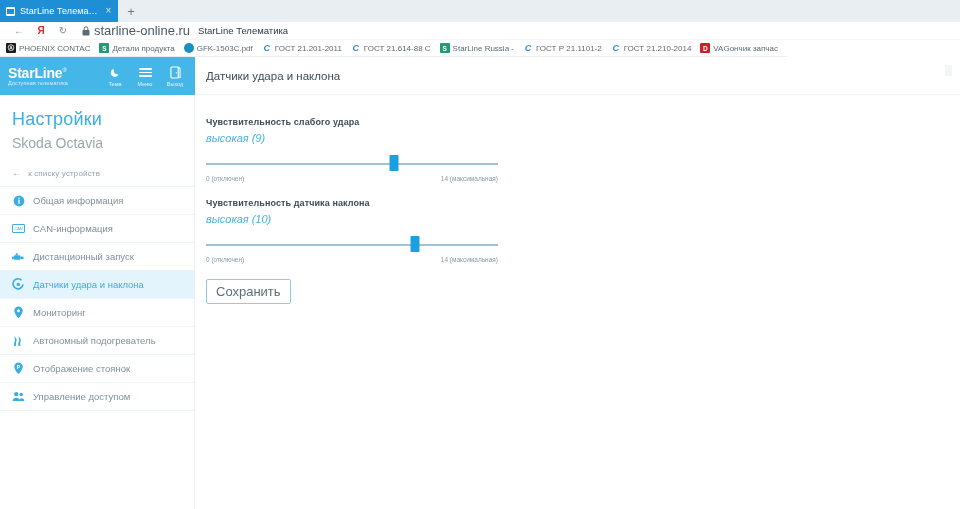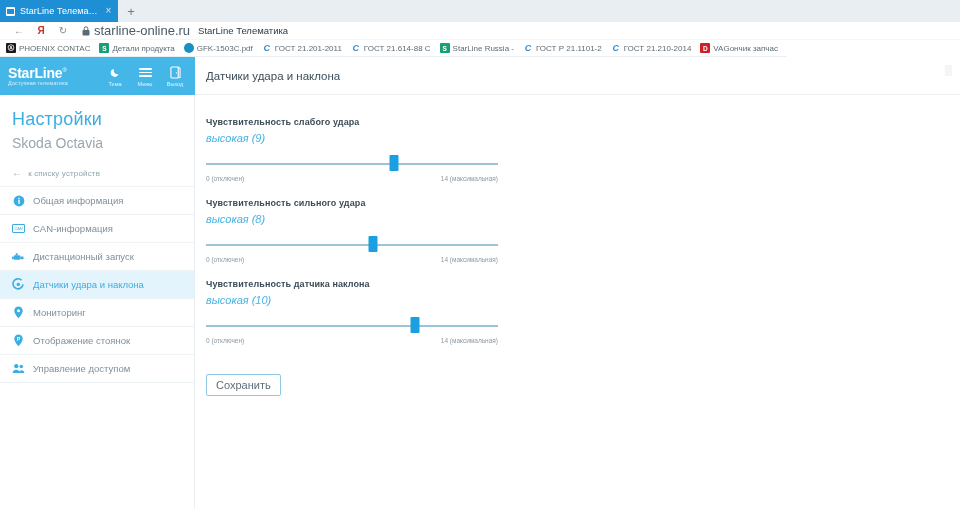--- a/index.html
+++ b/index.html
@@ -208,27 +208,26 @@
     position:absolute; top:0; width:9px; height:16px;
     background:#1a9fe0; border-radius:1px;
     transform:translateX(-4.5px);
   }
   .slider-scale {
     display:flex; justify-content:space-between; width:292px;
     font-size:6.5px; color:#8d9aa3;
   }
 
   .save-btn {
-    margin-top:14px;
     display:inline-block;
     padding:4px 9px;
     border:1px solid #8fc9e6;
     background:#ffffff;
     color:#5e6e79;
-    font-size:11px;
+    font-size:13px;
     border-radius:2px;
     cursor:pointer;
   }
 </style>
 </head>
 <body>
 
 <div id="app">
 
   <div class="browser-tabstrip">
@@ -386,20 +385,29 @@
       <div class="nav-item">
         <span class="nav-ico">
           <svg width="11" height="13" viewBox="0 0 11 13">
               <path d="M5.5.6a4.2 4.2 0 0 0-4.2 4.2c0 3.1 4.2 7.5 4.2 7.5s4.2-4.4 4.2-7.5A4.2 4.2 0 0 0 5.5.6z" fill="#3aaee3"></path>
               <circle cx="5.5" cy="4.7" r="1.5" fill="#fff"></circle>
             </svg>
         </span>
         <span>Мониторинг</span>
       </div>
 
+      <div class="nav-item">
+        <span class="nav-ico">
+          <svg width="13" height="12" viewBox="0 0 13 12">
+              <path d="M2.6 11c-1.6-2.4.4-3.6.4-6C3 2.6 2 1.4 2 1.4s3.2 1.4 2.6 4.2C4.1 8 3.5 9.2 4.3 11z" fill="#3aaee3"></path>
+              <path d="M6.8 11c-1.6-2.4.4-3.6.4-6C7.2 2.6 6.2 1.4 6.2 1.4s3.2 1.4 2.6 4.2C8.3 8 7.7 9.2 8.5 11z" fill="#3aaee3"></path>
+            </svg>
+        </span>
+        <span>Автономный подогреватель</span>
+      </div>
 
       <div class="nav-item">
         <span class="nav-ico">
           <svg width="11" height="13" viewBox="0 0 11 13">
               <path d="M5.5.6a4.2 4.2 0 0 0-4.2 4.2c0 3.1 4.2 7.5 4.2 7.5s4.2-4.4 4.2-7.5A4.2 4.2 0 0 0 5.5.6z" fill="#3aaee3"></path>
               <text x="5.5" y="6.8" font-size="5" fill="#fff" text-anchor="middle" font-family="Liberation Sans, sans-serif" font-weight="bold">P</text>
             </svg>
         </span>
         <span>Отображение стоянок</span>
       </div>
@@ -435,32 +443,20 @@
             <div class="slider-track"></div>
             <div class="slider-handle" style="left: 187.714px;"></div>
           </div>
           <div class="slider-scale">
             <span>0 (отключен)</span>
             <span>14 (максимальная)</span>
           </div>
         </div>
 
         
-        <div class="field">
-          <div class="field-label">Чувствительность сильного удара</div>
-          <div class="field-value">высокая (8)</div>
-          <div class="slider">
-            <div class="slider-track"></div>
-            <div class="slider-handle" style="left: 166.857px;"></div>
-          </div>
-          <div class="slider-scale">
-            <span>0 (отключен)</span>
-            <span>14 (максимальная)</span>
-          </div>
-        </div>
 
         
         <div class="field">
           <div class="field-label">Чувствительность датчика наклона</div>
           <div class="field-value">высокая (10)</div>
           <div class="slider">
             <div class="slider-track"></div>
             <div class="slider-handle" style="left: 208.571px;"></div>
           </div>
           <div class="slider-scale">

